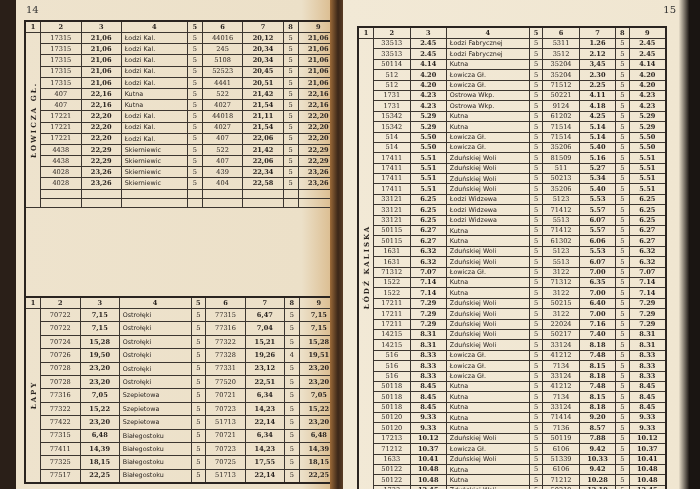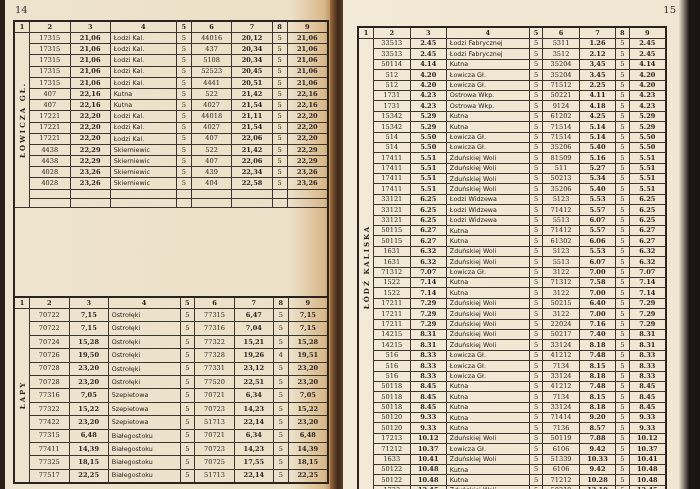--- a/index.html
+++ b/index.html
@@ -1,19 +1,19 @@
 <!DOCTYPE html>
 <html><head>
 <meta charset="utf-8">
 <style>
   html, body { margin:0; padding:0; }
   body { width:700px; height:489px; overflow:hidden; background:#2a1f18; font-family:"DejaVu Serif","Liberation Serif",serif; }
   .spread { position:absolute; left:0; top:0; width:700px; height:489px; }
   .page { position:absolute; top:0; height:489px; background:#efe4cf; color:#2a2420; }
-  .page.left { left:5px; width:336px; background:linear-gradient(90deg,#eee3cd 0%,#ece0c8 85%,#d9b98a 95%,#8a5a2a 100%); }
+  .page.left { left:16px; width:336px; background:linear-gradient(90deg,#eee3cd 0%,#ece0c8 85%,#d9b98a 95%,#8a5a2a 100%); }
   .page.right { left:343px; width:357px; background:linear-gradient(90deg,#f2e9d6 0%,#f0e6d1 94%,#1a1512 97%,#1a1512 100%); }
   .gutter { position:absolute; left:330px; top:0; width:16px; height:489px; background:linear-gradient(90deg,#9c6a38,#3a2618 50%,#6e4a2c); }
   .pnum { position:absolute; top:4px; font-size:10px; color:#333; }
   table { border-collapse:collapse; position:absolute; font-size:6.6px; line-height:1; }
   td, th { border:1px solid #3c3630; padding:0 2px; height:9.4px; text-align:center; white-space:nowrap; font-weight:normal; }
   th { font-weight:bold; height:10px; }
   td.name { text-align:left; font-family:"DejaVu Sans","Liberation Sans",sans-serif; font-size:6.4px; padding-left:3px; }
   td.bold { font-weight:bold; }
   table.frame { border:2px solid #2a2420; }
   .side { width:14px; padding:0; position:relative; }
@@ -54,21 +54,21 @@
             <td class="">44016</td>
             <td class="bold">20,12</td>
             <td class="">5</td>
             <td class="bold">21,06</td>
           </tr>
           <tr style="height: 11.2px;">
             <td class="">17315</td>
             <td class="bold">21,06</td>
             <td class="name">Łodzi Kal.</td>
             <td class="">5</td>
-            <td class="">437</td>
+            <td class="">245</td>
             <td class="bold">20,34</td>
             <td class="">5</td>
             <td class="bold">21,06</td>
           </tr>
           <tr style="height: 11.2px;">
             <td class="">17315</td>
             <td class="bold">21,06</td>
             <td class="name">Łodzi Kal.</td>
             <td class="">5</td>
             <td class="">5108</td>
@@ -416,21 +416,21 @@
             <td class="bold">3,45</td>
             <td class="">5</td>
             <td class="bold">4.14</td>
           </tr>
           <tr style="height: 9.5px;">
             <td class="">512</td>
             <td class="bold">4.20</td>
             <td class="name">Łowicza Gł.</td>
             <td class="">5</td>
             <td class="">35204</td>
-            <td class="bold">3.45</td>
+            <td class="bold">2.30</td>
             <td class="">5</td>
             <td class="bold">4.20</td>
           </tr>
           <tr style="height: 9.5px;">
             <td class="">512</td>
             <td class="bold">4.20</td>
             <td class="name">Łowicza Gł.</td>
             <td class="">5</td>
             <td class="">71512</td>
             <td class="bold">2.25</td>
@@ -616,21 +616,21 @@
             <td class="bold">7.00</td>
             <td class="">5</td>
             <td class="bold">7.07</td>
           </tr>
           <tr style="height: 9.5px;">
             <td class="">1522</td>
             <td class="bold">7.14</td>
             <td class="name">Kutna</td>
             <td class="">5</td>
             <td class="">71312</td>
-            <td class="bold">7.58</td>
+            <td class="bold">6.35</td>
             <td class="">5</td>
             <td class="bold">7.14</td>
           </tr>
           <tr style="height: 9.5px;">
             <td class="">1522</td>
             <td class="bold">7.14</td>
             <td class="name">Kutna</td>
             <td class="">5</td>
             <td class="">3122</td>
             <td class="bold">7.00</td>

